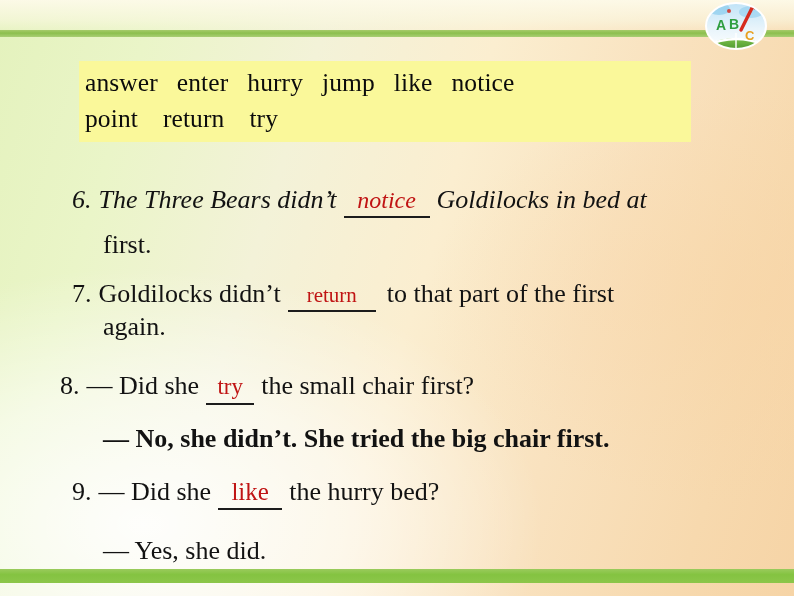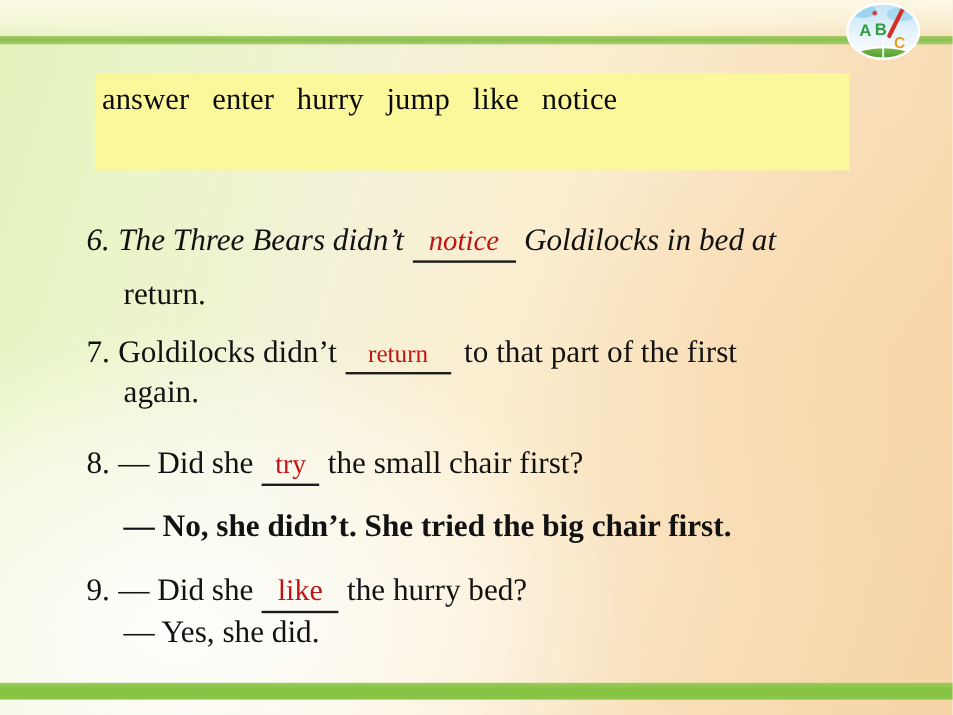--- a/index.html
+++ b/index.html
@@ -87,21 +87,20 @@
   .logo svg { display: block; }
 
   
   .wordbank {
     position: absolute;
     left: 79px;
     top: 61px;
     width: 612px;
     height: 81px;
     background: #faf89a;
-    padding-left: 17px;
   }
   .wordbank-inner {
     position: absolute;
     left: 6px;
     top: 4px;
     right: 4px;
   }
   .wb-row {
     font-size: 25.5px;
     line-height: 36px;
@@ -124,24 +123,24 @@
     position: relative;
     color: #121212;
     font-size: 26px;
     line-height: 32px;
     white-space: nowrap;
   }
   .l6   { position: absolute; left: 72px;  top: 4px; font-style: italic;   }
   .l6b  { position: absolute; left: 103px; top: 49px;  }
   .l7   { position: absolute; left: 72px;  top: 98px;  }
   .l7b  { position: absolute; left: 103px; top: 131px; }
-  .l8   { position: absolute; left: 72px;  top: 190px; }
+  .l8   { position: absolute; left: 60px;  top: 190px; }
   .l8b  { position: absolute; left: 103px; top: 243px; font-weight: bold; }
   .l9   { position: absolute; left: 72px;  top: 296px; }
-  .l9b  { position: absolute; left: 103px; top: 331px; text-align: right; }
+  .l9b  { position: absolute; left: 103px; top: 355px; text-align: right; }
 
   .num { display: inline-block; }
 
   
   .blank {
     position: relative;
     display: inline-block;
     color: #c01414;
     border-bottom: 2px solid #1c1c1c;
     text-align: center;
@@ -202,29 +201,32 @@
       </g>
       <ellipse cx="31" cy="24" rx="30" ry="23" fill="none" stroke="#ffffff" stroke-width="2"></ellipse>
     </svg>
   </div>
 
   <div class="wordbank">
     <div class="wordbank-inner">
       <div class="wb-row">
         <span class="wb-word">answer</span><span class="wb-gap-a"></span><span class="wb-word">enter</span><span class="wb-gap-a"></span><span class="wb-word">hurry</span><span class="wb-gap-a"></span><span class="wb-word">jump</span><span class="wb-gap-a"></span><span class="wb-word">like</span><span class="wb-gap-a"></span><span class="wb-word">notice</span>
       </div>
+      <div class="wb-row">
+        <span class="wb-word">point</span><span class="wb-gap-b"></span><span class="wb-word">return</span><span class="wb-gap-b"></span><span class="wb-word">try</span>
+      </div>
     </div>
   </div>
 
   <div class="sentences">
 
     <div class="line l6">
       <span class="num">6.</span><span class="sp"></span><span>The Three Bears didn’t</span><span class="sp"></span><span class="blank blank-notice">notice</span><span class="sp"></span><span>Goldilocks in bed at</span>
     </div>
-    <div class="line l6b">return.</div>
+    <div class="line l6b">first.</div>
 
     <div class="line l7">
       <span class="num">7.</span><span class="sp"></span><span>Goldilocks didn’t</span><span class="sp"></span><span class="blank blank-return">return</span><span class="sp-wide"></span><span>to that part of the first</span>
     </div>
     <div class="line l7b">again.</div>
 
     <div class="line l8">
       <span class="num">8.</span><span class="sp"></span><span>— Did she</span><span class="sp"></span><span class="blank blank-try">try</span><span class="sp"></span><span>the small chair first?</span>
     </div>
     <div class="line l8b">— No, she didn’t. She tried the big chair first.</div>

